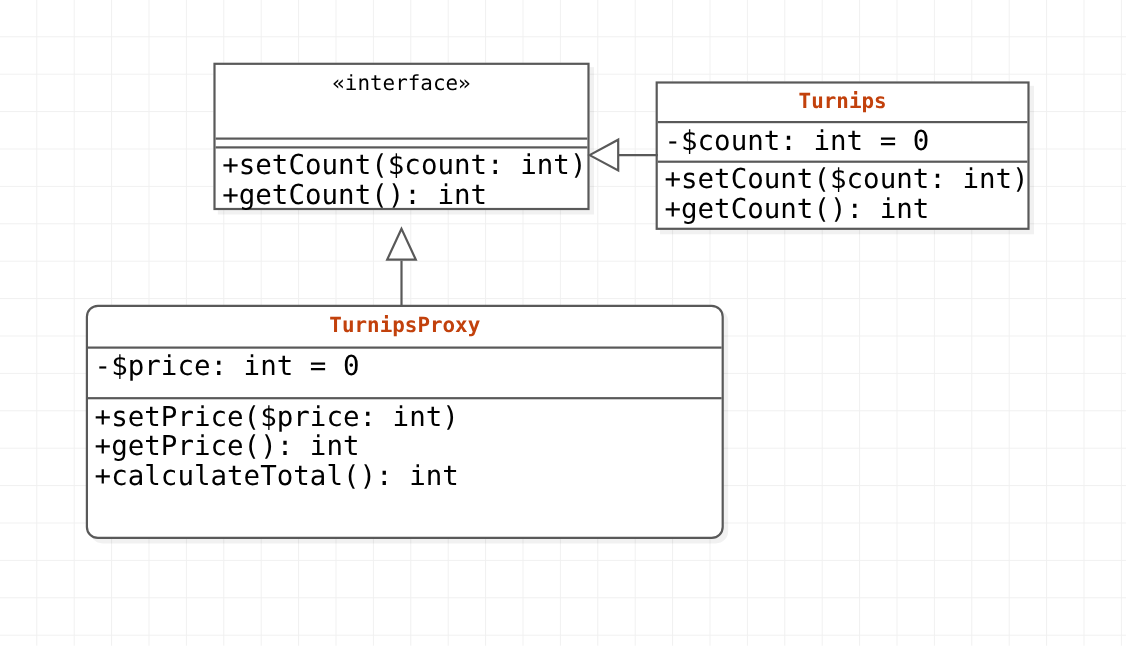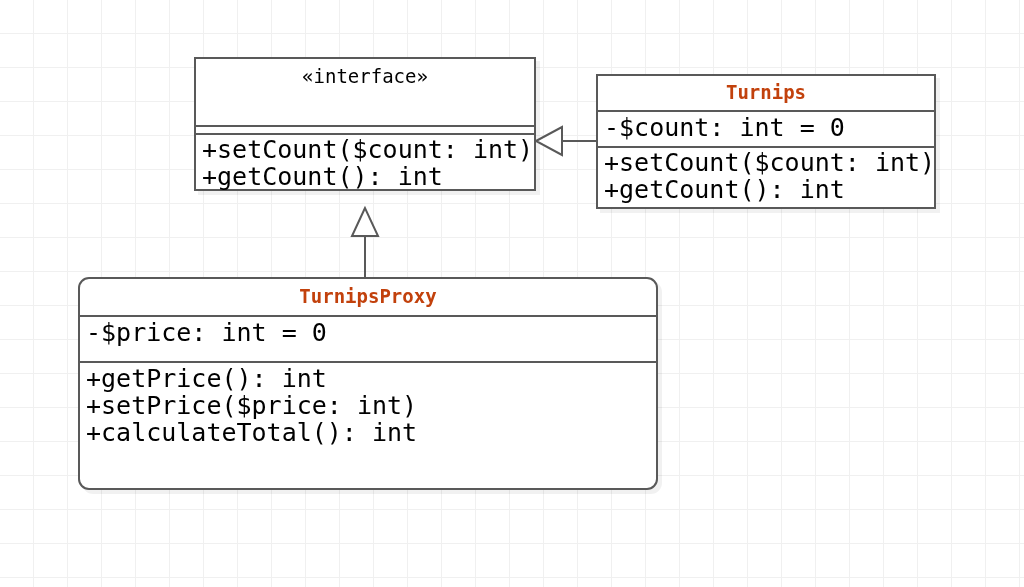--- a/index.html
+++ b/index.html
@@ -131,22 +131,22 @@
 
     <div class="compartment" style="height:36px; padding-top:4px;">
       <div class="class-title">TurnipsProxy</div>
     </div>
 
     <div class="compartment divided" style="height:46px; padding-top:2px;">
       <div class="member">-$price: int = 0</div>
     </div>
 
     <div class="compartment divided" style="padding-top:2px;">
+      <div class="member">+setPrice($price: int)</div>
       <div class="member">+getPrice(): int</div>
-      <div class="member">+setPrice($price: int)</div>
       <div class="member">+calculateTotal(): int</div>
     </div>
   </div>
 
   <svg class="connector-svg" style="left:534px; top:120px; width:66px; height:44px;" viewBox="0 0 66 44">
     <line class="conn-line" x1="28" y1="21" x2="64" y2="21"></line>
     <polygon class="conn-head" points="2,21 28,7 28,35"></polygon>
   </svg>
 
   <svg class="connector-svg" style="left:348px; top:205px; width:36px; height:76px;" viewBox="0 0 36 76">

